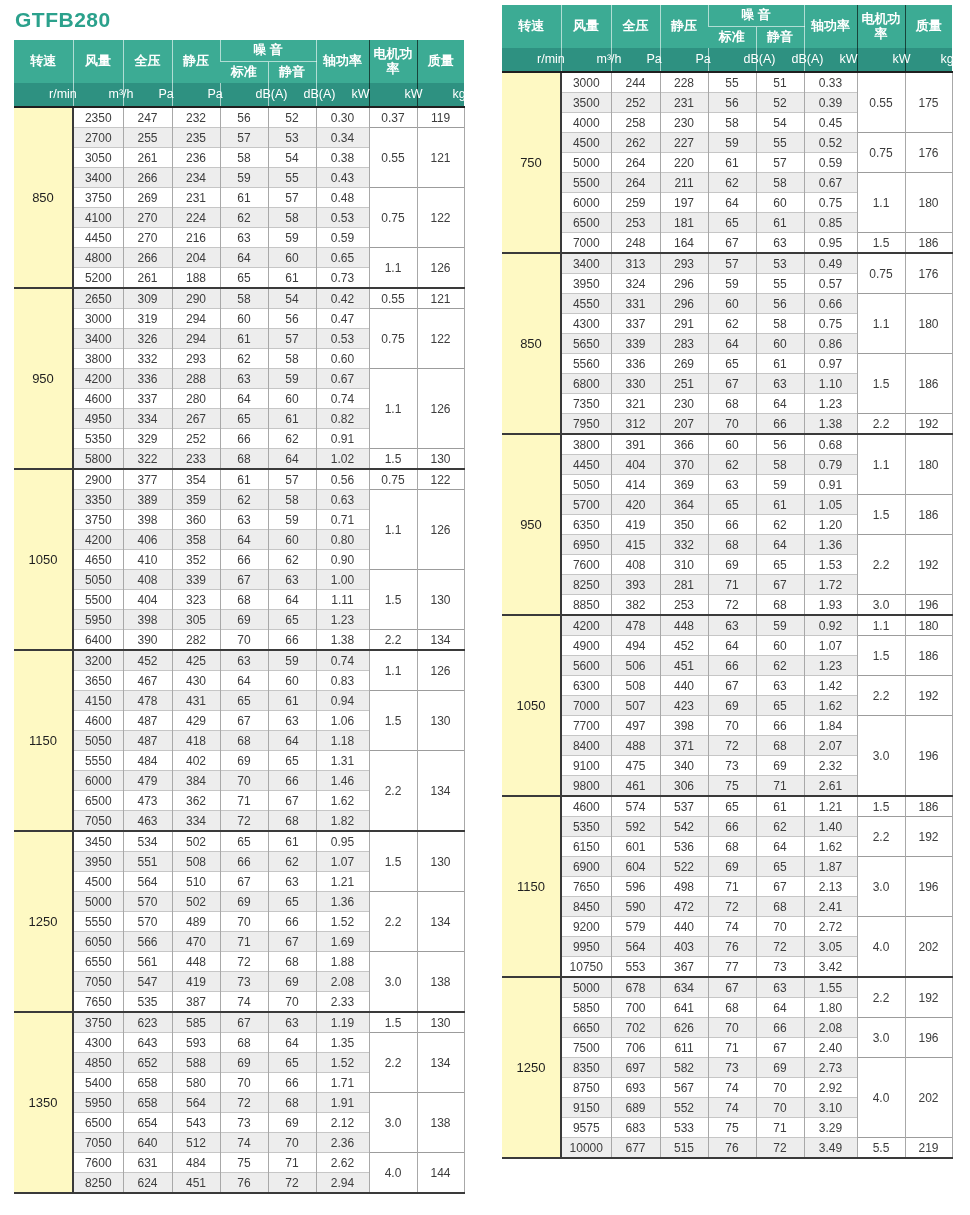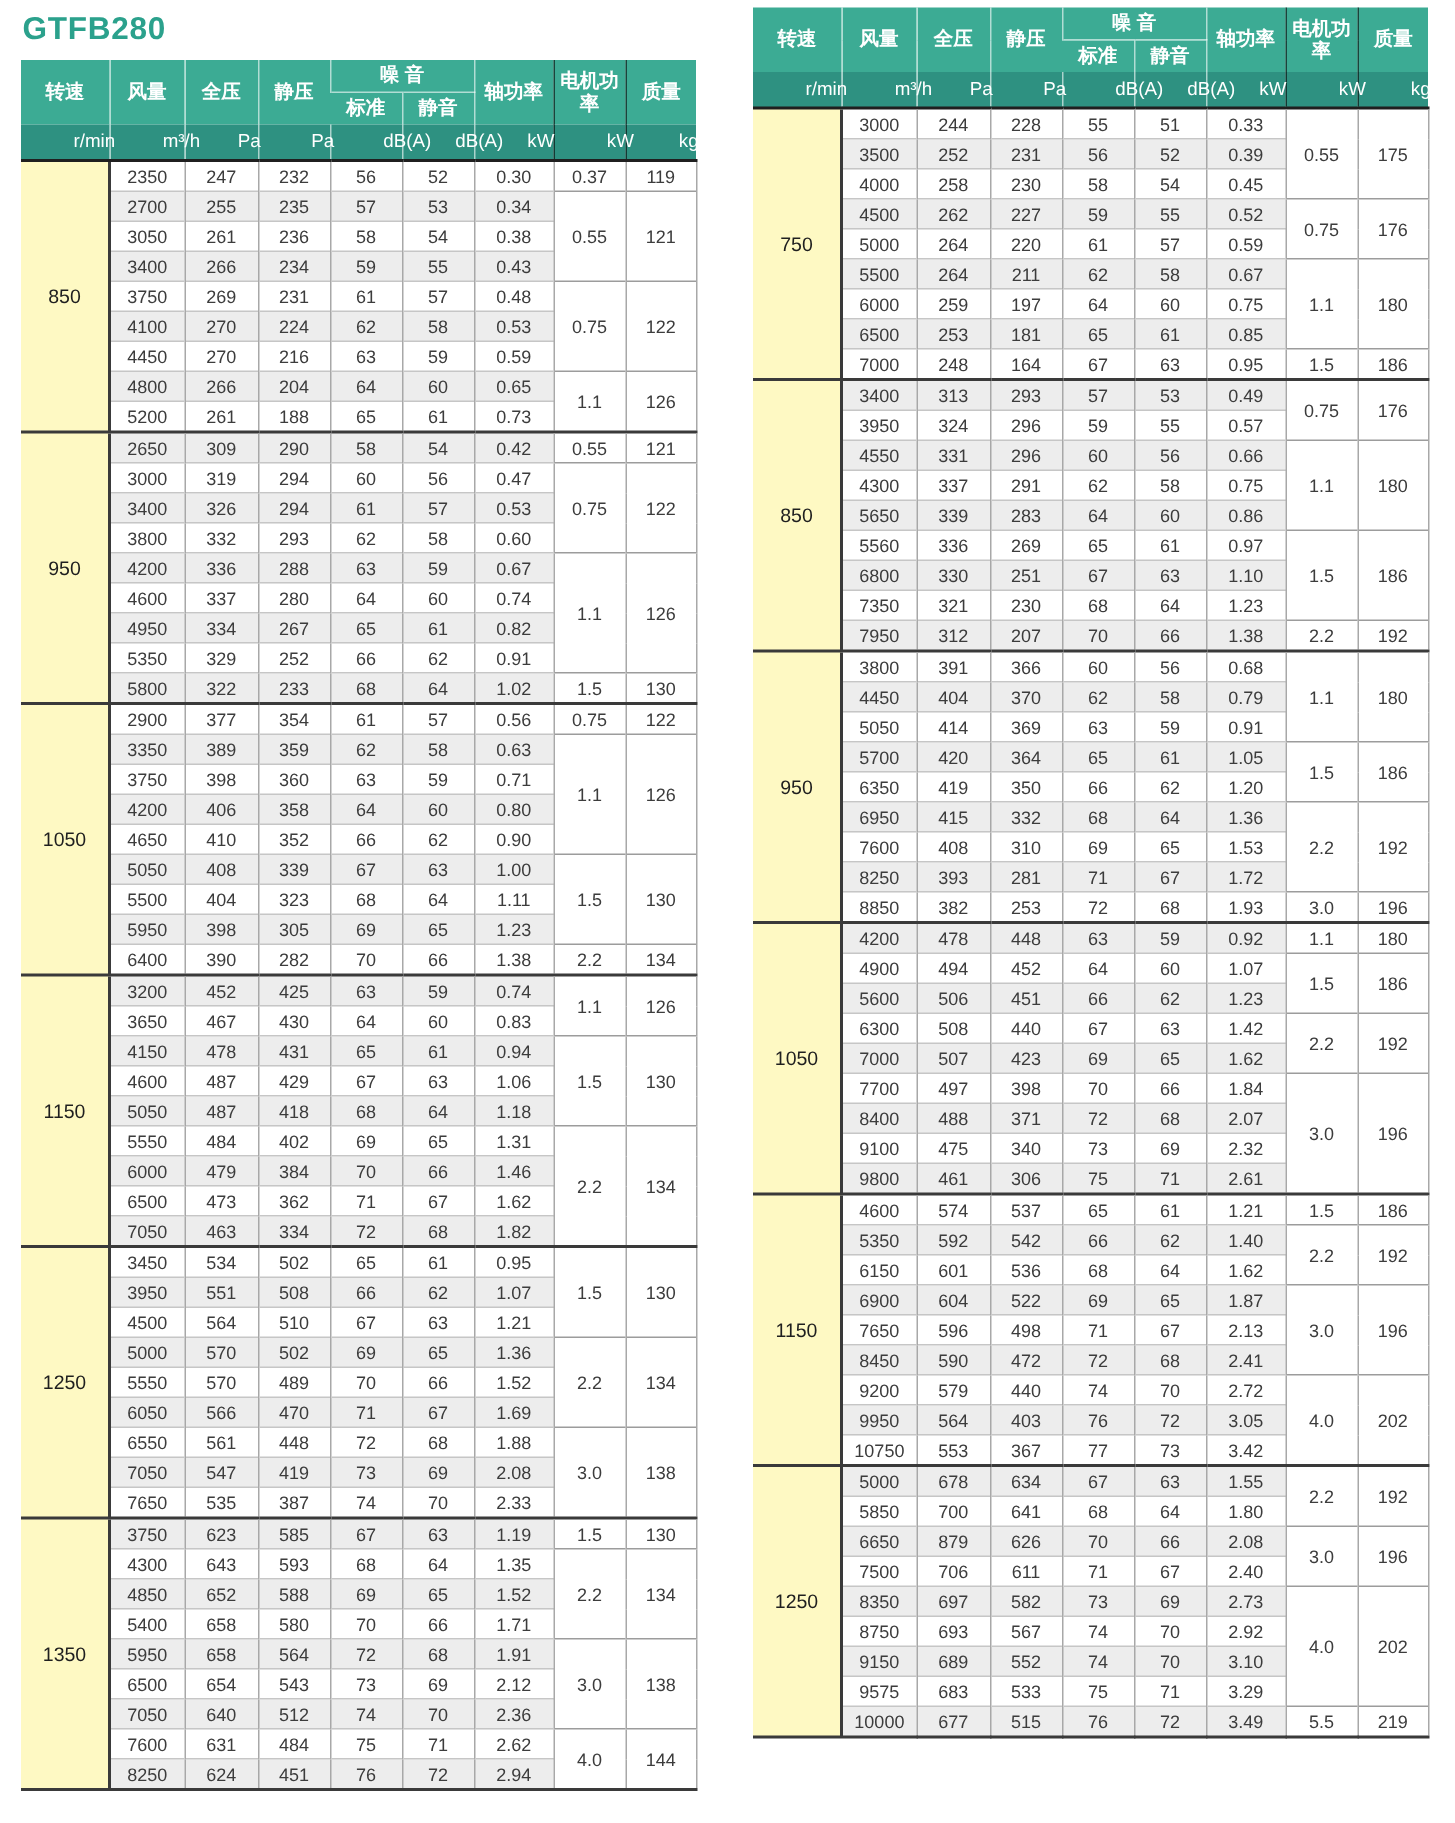--- a/index.html
+++ b/index.html
@@ -1042,21 +1042,21 @@
             <tr>
               <td class="stripe">5850</td>
               <td class="stripe">700</td>
               <td class="stripe">641</td>
               <td class="stripe">68</td>
               <td class="stripe">64</td>
               <td class="stripe">1.80</td>
             </tr>
             <tr class="alt">
               <td class="stripe">6650</td>
-              <td class="stripe">879</td>
+              <td class="stripe">702</td>
               <td class="stripe">626</td>
               <td class="stripe">70</td>
               <td class="stripe">66</td>
               <td class="stripe">2.08</td>
               <td class="merge" rowspan="2">3.0</td>
               <td class="merge" rowspan="2">196</td>
             </tr>
             <tr>
               <td class="stripe">7500</td>
               <td class="stripe">706</td>

